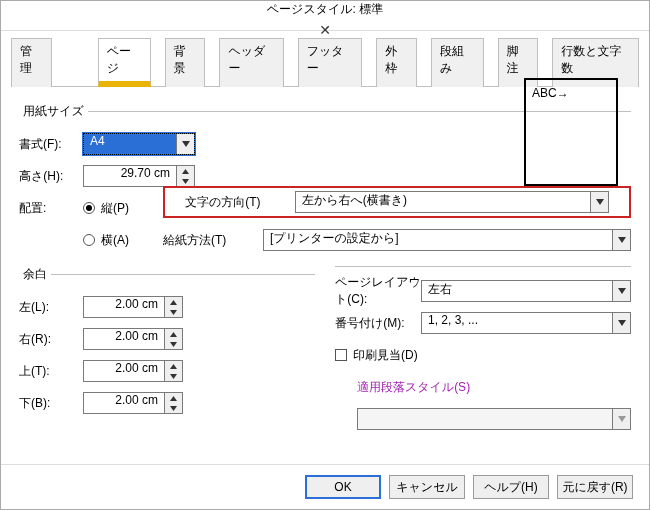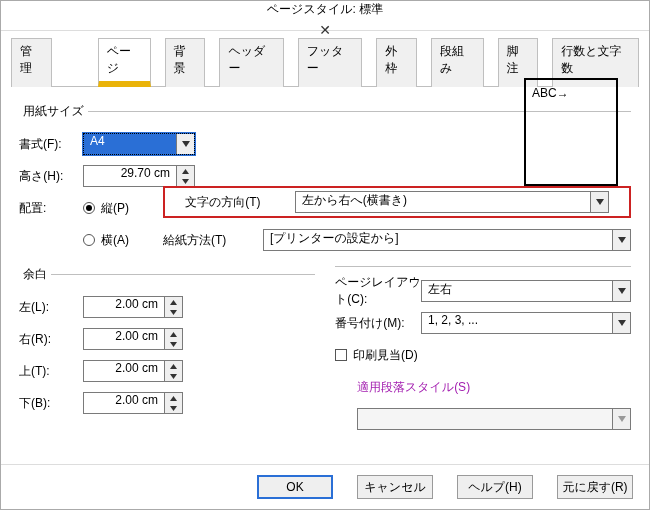--- a/index.html
+++ b/index.html
@@ -29,21 +29,21 @@
   .spin-val { flex: 1; padding: 0 6px; text-align: right; }
   .radio, .check { display: inline-flex; align-items: center; gap: 6px; margin-right: 12px; }
   .radio-ind { width: 12px; height: 12px; border: 1px solid #555; border-radius: 50%; display: flex; align-items: center; justify-content: center; background: #fff; }
   .radio-ind.checked::after { content: ""; width: 6px; height: 6px; background: #000; border-radius: 50%; }
   .check-ind { width: 12px; height: 12px; border: 1px solid #555; background: #fff; }
   .preview { position: absolute; top: 78px; right: 32px; width: 94px; height: 108px; border: 2px solid #000; padding: 6px; font-size: 12px; }
   .hl-group { border: 2px solid #c22; padding: 3px 20px; margin: 0 0 12px 0; display: flex; align-items: center; gap: 10px; }
   .flex1 { flex: 1; }
   .twocol { display: flex; gap: 20px; }
   .col { flex: 1; }
-  .footer { display: flex; justify-content: flex-end; gap: 24px; padding: 10px 16px; border-top: 1px solid #ddd; }
+  .footer { display: flex; justify-content: flex-end; gap: 8px; padding: 10px 16px; border-top: 1px solid #ddd; }
   .btn { min-width: 76px; height: 24px; border: 1px solid #9a9a9a; background: #efefef; display: flex; align-items: center; justify-content: center; cursor: default; font-size: 12px; }
   .btn.primary { border: 1px solid #2a6fd6; box-shadow: inset 0 0 0 1px #2a6fd6; }
   .disabled { color: #a21caf; }
   .indent { padding-left: 22px; }
 </style>
 </head>
 <body>
 
 <div class="window">
   <div class="titlebar">

